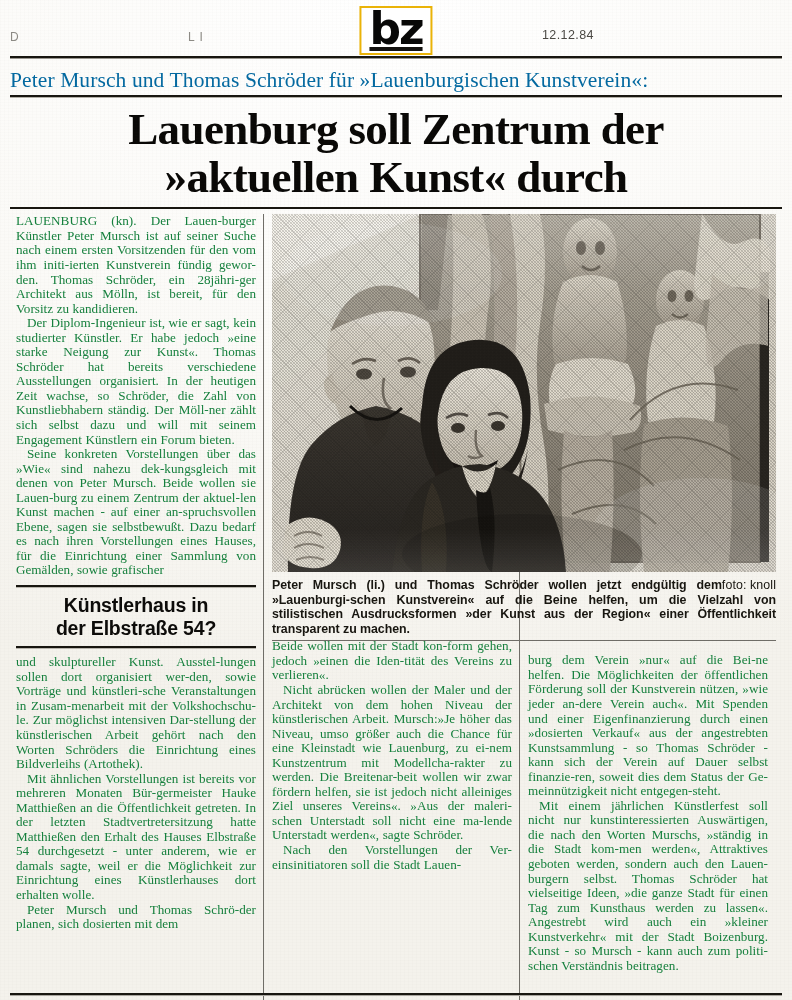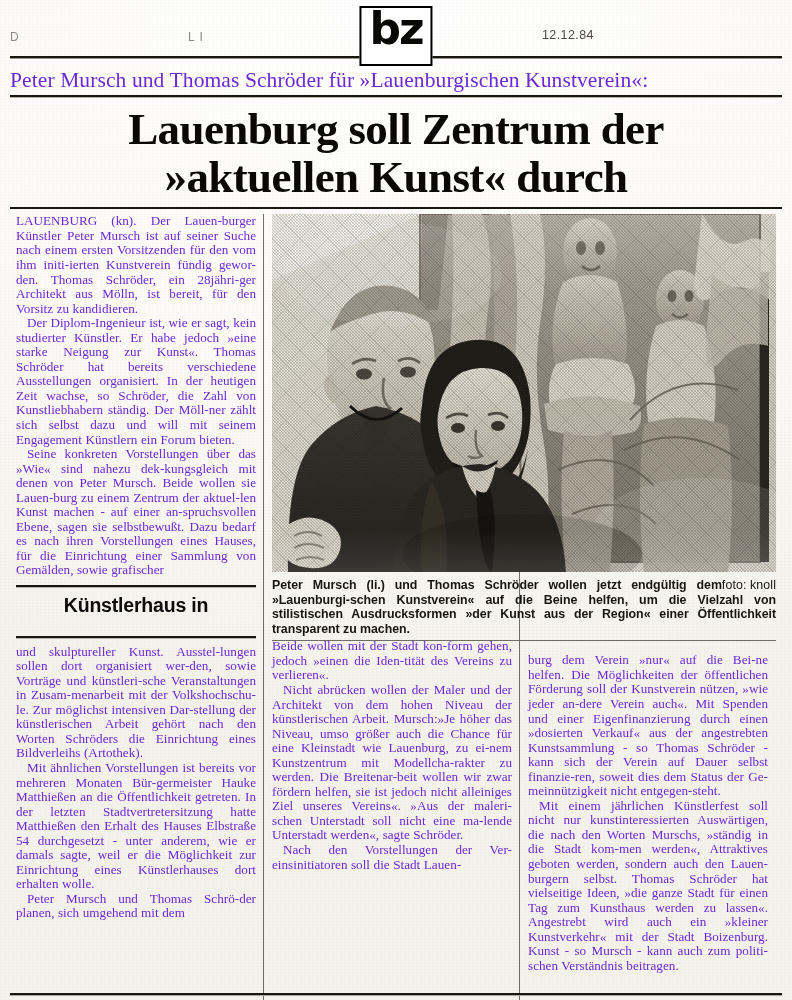--- a/index.html
+++ b/index.html
@@ -55,25 +55,26 @@
     color: #8d8b85;
   }
   .edition-marks .mark-d { position: absolute; left: 0; }
   .edition-marks .mark-l { position: absolute; left: 178px; white-space: pre; }
 
   .logo-box {
     position: absolute;
     left: 50%;
     transform: translateX(-50%);
     top: 6px;
-    border: 2px solid #000000;
+    border: 2px solid #eab308;
     background: #fff;
-    padding: 0 6px 14px 6px;
+    padding: 0 6px 3px 6px;
     line-height: 0.96;
     z-index: 3;
+    text-decoration: underline;
   }
   .logo-box .logo-text {
     font-family: "DejaVu Sans", sans-serif;
     font-weight: 700;
     font-size: 44px;
     letter-spacing: -2px;
     color: #080807;
     display: block;
     padding: 0 2px;
   }
@@ -95,21 +96,21 @@
     border-top: 2px solid #17150f;
     border-bottom: 1px solid #9a9790;
   }
 
   
   .kicker {
     margin-top: 6px;
     font-family: "Liberation Serif", serif;
     font-size: 21.5px;
     line-height: 1.12;
-    color: #6d28d9;
+    color: #0369a1;
     letter-spacing: .1px;
     white-space: nowrap;
   }
   .kicker-rule {
     margin-top: 3px;
     border-top: 2px solid #17150f;
     border-bottom: 1px solid #b4b1a9;
   }
 
   
@@ -152,21 +153,21 @@
 
   p.body {
     margin: 0;
     font-family: "Liberation Serif", serif;
     font-size: 13.15px;
     line-height: 14.55px;
     text-align: justify;
     text-justify: inter-word;
     letter-spacing: .02px;
     word-spacing: .2px;
-    color: #6d28d9;
+    color: #15803d;
     hyphens: manual;
   }
   p.body + p.body { text-indent: 11px; }
   p.body.lead { text-indent: 0; }
   .dateline { letter-spacing: .7px; }
 
   
   .subhead-wrap {
     margin: 7px 0 6px 0;
   }
@@ -177,21 +178,21 @@
   .subhead-rule-bottom {
     border-top: 2px solid #17150f;
     border-bottom: 1px solid #b9b6ae;
   }
   .subhead {
     font-family: "Liberation Sans", sans-serif;
     font-weight: 700;
     font-size: 19.5px;
     line-height: 1.16;
     text-align: center;
-    padding: 6px 0 19px 0;
+    padding: 6px 0 7px 0;
     color: #0c0b09;
     letter-spacing: -.2px;
   }
   .subhead span { display: block; }
 
   
   .photo-block {
     position: absolute;
     left: 262px;
     top: 0;
@@ -290,27 +291,28 @@
 
     <div class="col col-1">
       <p class="body lead dateline">LAUENBURG (kn). Der Lauen-burger Künstler Peter Mursch ist auf seiner Suche nach einem ersten Vorsitzenden für den vom ihm initi-ierten Kunstverein fündig gewor-den. Thomas Schröder, ein 28jähri-ger Architekt aus Mölln, ist bereit, für den Vorsitz zu kandidieren.</p>
       <p class="body">Der Diplom-Ingenieur ist, wie er sagt, kein studierter Künstler. Er habe jedoch »eine starke Neigung zur Kunst«. Thomas Schröder hat bereits verschiedene Ausstellungen organisiert. In der heutigen Zeit wachse, so Schröder, die Zahl von Kunstliebhabern ständig. Der Möll-ner zählt sich selbst dazu und will mit seinem Engagement Künstlern ein Forum bieten.</p>
       <p class="body">Seine konkreten Vorstellungen über das »Wie« sind nahezu dek-kungsgleich mit denen von Peter Mursch. Beide wollen sie Lauen-burg zu einem Zentrum der aktuel-len Kunst machen - auf einer an-spruchsvollen Ebene, sagen sie selbstbewußt. Dazu bedarf es nach ihren Vorstellungen eines Hauses, für die Einrichtung einer Sammlung von Gemälden, sowie grafischer</p>
 
       <div class="subhead-wrap">
         <div class="subhead-rule-top"></div>
         <div class="subhead">
           <span>Künstlerhaus in</span>
+          <span>der Elbstraße 54?</span>
         </div>
         <div class="subhead-rule-bottom"></div>
       </div>
 
       <p class="body lead">und skulptureller Kunst. Ausstel-lungen sollen dort organisiert wer-den, sowie Vorträge und künstleri-sche Veranstaltungen in Zusam-menarbeit mit der Volkshochschu-le. Zur möglichst intensiven Dar-stellung der künstlerischen Arbeit gehört nach den Worten Schröders die Einrichtung eines Bildverleihs (Artothek).</p>
       <p class="body">Mit ähnlichen Vorstellungen ist bereits vor mehreren Monaten Bür-germeister Hauke Matthießen an die Öffentlichkeit getreten. In der letzten Stadtvertretersitzung hatte Matthießen den Erhalt des Hauses Elbstraße 54 durchgesetzt - unter anderem, wie er damals sagte, weil er die Möglichkeit zur Einrichtung eines Künstlerhauses dort erhalten wolle.</p>
-      <p class="body">Peter Mursch und Thomas Schrö-der planen, sich umgehend mit dem</p>
+      <p class="body">Peter Mursch und Thomas Schrö-der planen, sich dosierten mit dem</p>
     </div>
 
     <div class="photo-block">
       <div class="photo" title="photo-two-men-in-front-of-artwork">
         <svg viewBox="0 0 504 358" preserveAspectRatio="none">
           <defs>
             <linearGradient id="bgL" x1="0" y1="0" x2="1" y2="1">
               <stop offset="0" stop-color="#e9e5db"></stop>
               <stop offset="1" stop-color="#d2ccc0"></stop>
             </linearGradient>

